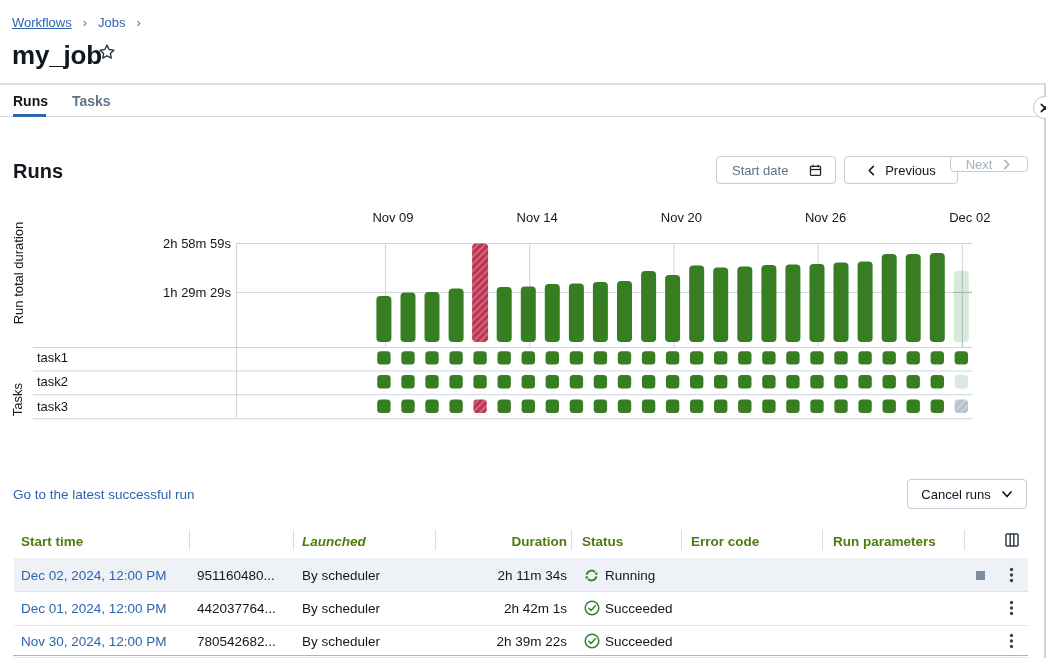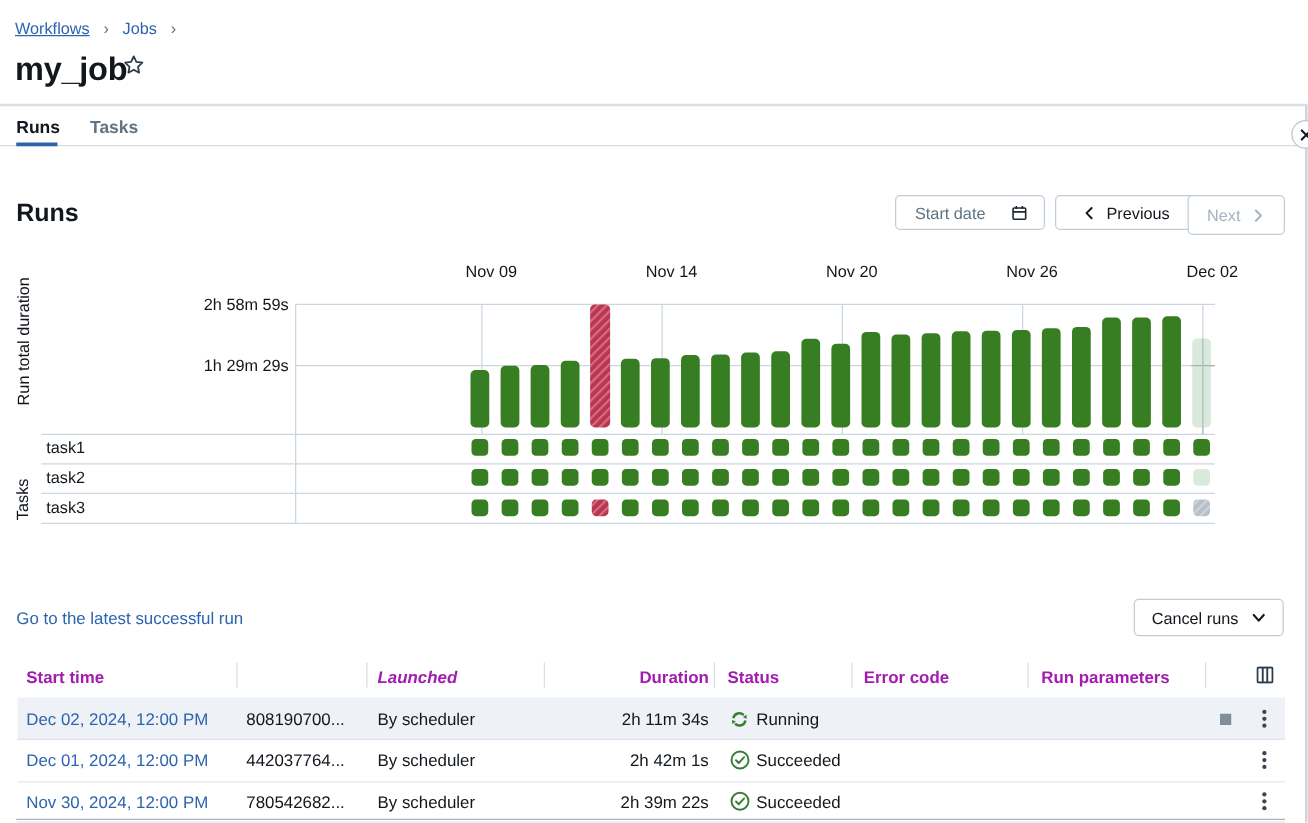--- a/index.html
+++ b/index.html
@@ -3,21 +3,21 @@
 <meta charset="utf-8">
 <style>
 * { margin:0; padding:0; box-sizing:border-box; }
 html,body { width:1046px; height:658px; background:#fff; font-family:"Liberation Sans", sans-serif; color:#11171c; overflow:hidden; }
 .abs { position:absolute; }
 a { color:#2c64ae; text-decoration:none; }
 .btn { position:absolute; background:#fff; border:1px solid #c0cdd9; border-radius:4px; font-size:13px; display:flex; align-items:center; justify-content:center; color:#11171c; }
 .hline { position:absolute; background:#dadfe5; height:1px; }
 .sep { position:absolute; width:1px; background:#d8dee4; top:530px; height:20px; }
 .cell { position:absolute; font-size:13.5px; color:#11171c; white-space:nowrap; }
-.hcell { position:absolute; font-size:13.5px; font-weight:700; color:#a21caf; white-space:nowrap; }
+.hcell { position:absolute; font-size:13.5px; font-weight:700; color:#4d7c0f; white-space:nowrap; }
 </style>
 </head>
 <body>
 
 <div class="abs" style="left:12px; top:15px; font-size:13px; color:#5f7281;">
   <a href="#" style="margin-right:11px;text-decoration:underline;">Workflows</a><span style="margin-right:11px;">›</span><a href="#" style="margin-right:11px;">Jobs</a><span>›</span>
 </div>
 
 <div class="abs" style="left:12px; top:39.5px; font-size:26px; letter-spacing:-0.2px; font-weight:700; color:#11171c;">my_job</div>
 <svg class="abs" style="left:98px; top:43px;" width="18" height="18" viewBox="0 0 24 24" fill="none" stroke="#2a3a4a" stroke-width="1.9" stroke-linejoin="round">
@@ -47,21 +47,21 @@
       <line x1="5" y1="1" x2="5" y2="4"></line>
       <line x1="11" y1="1" x2="11" y2="4"></line>
     </svg>
 </div>
 <div class="btn" style="left:844px; top:156px; width:114px; height:28px;">
   <svg width="11" height="11" viewBox="0 0 12 12" fill="none" stroke="#11171c" stroke-width="1.7" stroke-linecap="round" stroke-linejoin="round" style="margin-right:8px;">
       <path d="M8 1.5 L3.5 6 L8 10.5"></path>
     </svg>
   Previous
 </div>
-<div class="btn" style="left:950px; top:156px; width:78px; height:32px; color:#a4b1bd;">
+<div class="btn" style="left:950px; top:156px; width:78px; height:16px; color:#a4b1bd;">
   Next
   <svg width="11" height="11" viewBox="0 0 12 12" fill="none" stroke="#a4b1bd" stroke-width="1.7" stroke-linecap="round" stroke-linejoin="round" style="margin-left:9px;">
       <path d="M4 1.5 L8.5 6 L4 10.5"></path>
     </svg>
 </div>
 
 <svg width="1046" height="225" viewBox="0 205 1046 225" style="position:absolute;left:0;top:205px;" xmlns="http://www.w3.org/2000/svg">
 <defs>
 <pattern id="redh" patternUnits="userSpaceOnUse" width="5" height="5" patternTransform="rotate(-45)">
 <rect width="5" height="5" fill="#bd3451"></rect>
@@ -225,21 +225,21 @@
 <svg class="abs" style="left:1005px; top:533px;" width="14" height="14" viewBox="0 0 14 14" fill="none" stroke="#2e3c4d" stroke-width="1.5">
     <rect x="1" y="1" width="12" height="12" rx="1"></rect>
     <line x1="5.2" y1="1" x2="5.2" y2="13"></line>
     <line x1="8.8" y1="1" x2="8.8" y2="13"></line>
   </svg>
 
 <div class="abs" style="left:14px; top:557.5px; width:1014px; height:34px; background:#eef2f6; border-bottom:1px solid #dde3e8;"></div>
 <div class="abs" style="left:14px; top:624.6px; width:1014px; height:1px; background:#e3e8ec;"></div>
 
 <div class="cell" style="left:21px; top:568px;"><a href="#">Dec 02, 2024, 12:00 PM</a></div>
-<div class="cell" style="left:197px; top:568px;">808190700...</div>
+<div class="cell" style="left:197px; top:568px;">951160480...</div>
 <div class="cell" style="left:302px; top:568px;">By scheduler</div>
 <div class="cell" style="right:479px; top:568px;">2h 11m 34s</div>
 <svg class="abs" style="left:584px; top:568px;" width="15" height="15" viewBox="0 0 14 14">
 <g stroke="#3a7d35" stroke-width="1.8" fill="none">
 <path d="M2.47,6.20 A4.6,4.6 0 0 1 10.25,3.75"></path>
 <path d="M11.53,7.80 A4.6,4.6 0 0 1 3.75,10.25"></path>
 </g>
 <path d="M12.45,3.46 L9.60,5.31 L12.33,6.76 Z" fill="#3a7d35"></path>
 <path d="M1.55,10.54 L4.40,8.69 L1.67,7.24 Z" fill="#3a7d35"></path>
 </svg>

